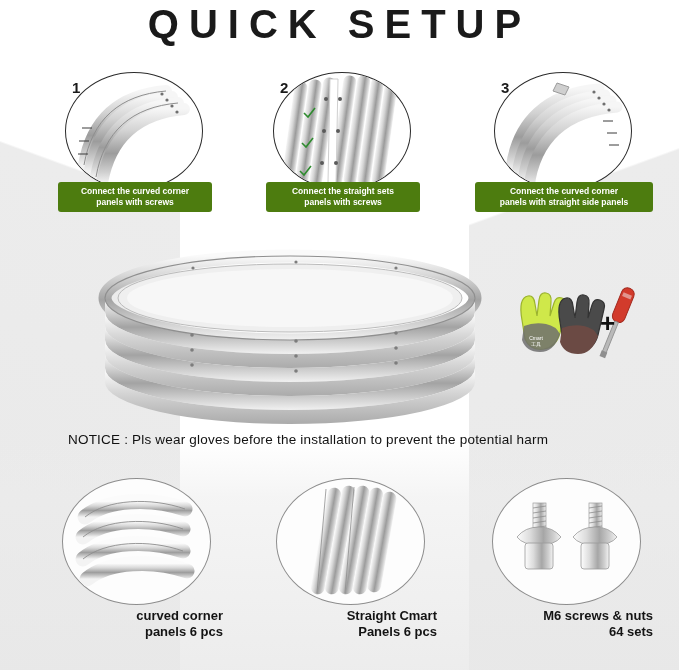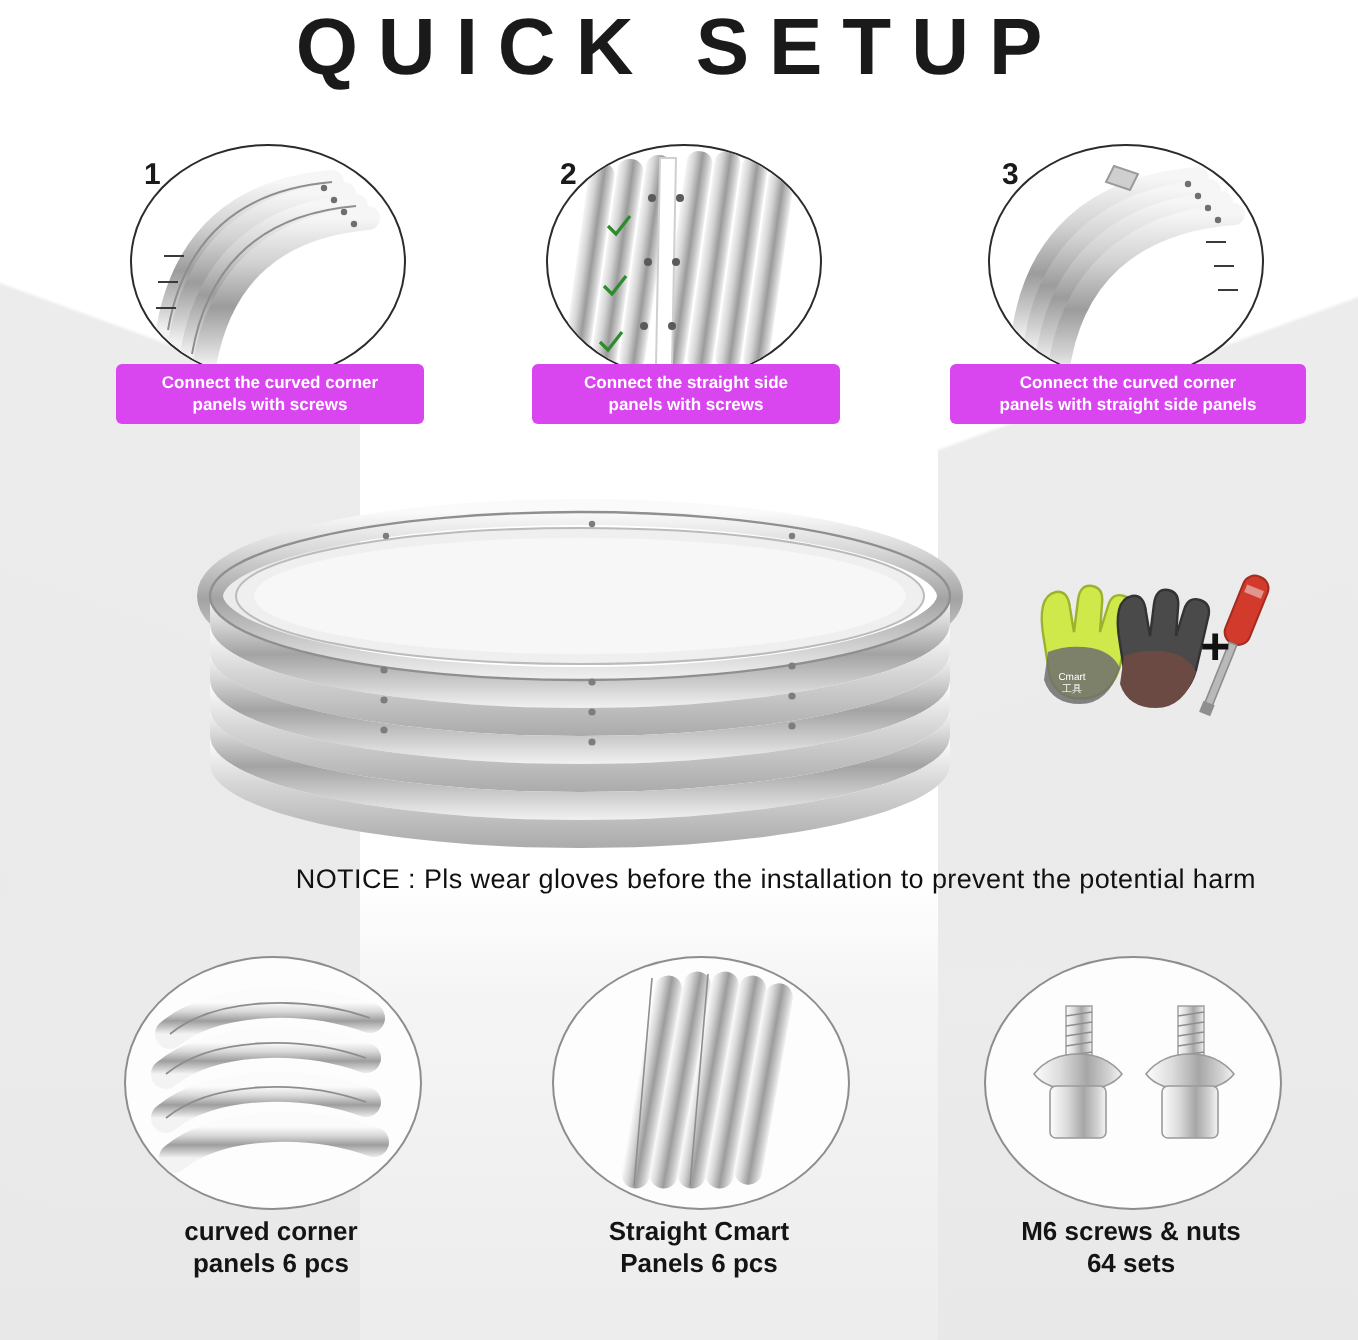--- a/index.html
+++ b/index.html
@@ -78,21 +78,21 @@
     font-size: 15px;
     font-weight: bold;
     color: #1a1a1a;
     z-index: 5;
   }
   .step-caption {
     position: absolute;
     bottom: 0;
     left: 0;
     width: 154px;
-    background: #d946ef;
+    background: #4d7c0f;
     color: #ffffff;
     font-size: 8.5px;
     line-height: 11px;
     text-align: center;
     padding: 4px 2px;
     border-radius: 3px;
     box-sizing: border-box;
     font-weight: bold;
   }
   .step1 { top: 72px; left: 58px; }
@@ -112,21 +112,20 @@
 
   
   .notice {
     position: absolute;
     top: 432px;
     left: 68px;
     width: 560px;
     font-size: 13.5px;
     color: #111111;
     letter-spacing: .2px;
-    text-align: right;
   }
 
   
   .part {
     position: absolute;
     width: 175px;
     text-align: center;
   }
   .part-circle {
     position: absolute;
@@ -137,21 +136,21 @@
     border: 1.4px solid #8d8d8d;
     border-radius: 50%;
     background: #fdfdfd;
     overflow: hidden;
   }
   .part-label {
     position: absolute;
     top: 130px;
     left: 0;
     width: 175px;
-    text-align: center;
+    text-align: right;
     font-size: 13px;
     font-weight: bold;
     line-height: 16px;
     color: #141414;
   }
   .part1 { top: 478px; left: 48px; }
   .part2 { top: 478px; left: 262px; }
   .part3 { top: 478px; left: 478px; }
 
   
@@ -251,21 +250,21 @@
           </g>
           <g stroke="#2e8b2e" stroke-width="1.6" fill="none">
             <path d="M30 40 l4 4 l7 -9"></path>
             <path d="M28 70 l4 4 l7 -9"></path>
             <path d="M26 98 l4 4 l7 -9"></path>
           </g>
         </svg>
       </div>
       <div class="step-num">2</div>
       <div class="step-caption">
-        <span>Connect the straight side</span><br>
+        <span>Connect the straight sets</span><br>
         <span>panels with screws</span>
       </div>
     </div>
 
     <div class="step step3">
       <div class="step-circle">
         <svg width="136" height="116" viewBox="0 0 136 116">
           <defs>
             <linearGradient id="g3" x1="0" y1="0" x2="0" y2="1">
               <stop offset="0%" stop-color="#f6f6f6"></stop>

